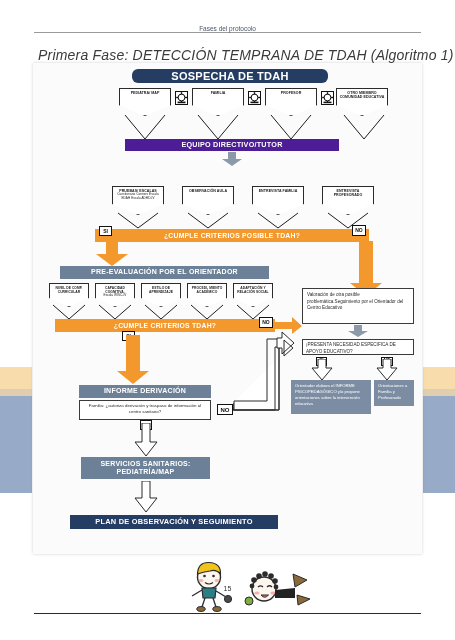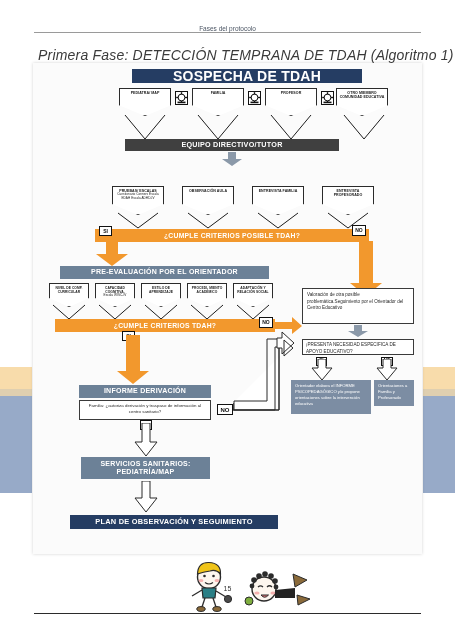--- a/index.html
+++ b/index.html
@@ -51,21 +51,21 @@
   
   .abs { position: absolute; }
 
   
   .bar {
     display: flex; align-items: center; justify-content: center;
     text-align: center; font-weight: bold; color: #ffffff;
     letter-spacing: .25px; line-height: 1.15;
   }
   .bar-navy  { background: #253d63; }
-  .bar-gray  { background: #404040; }
+  .bar-gray  { background: #4c1d95; }
   .bar-slate { background: #8c9bb0; }
   .bar-steel { background: #6c8197; }
   .bar-orange{ background: #f2982d; color: #ffffff; }
 
   
   .penta {
     background: #ffffff;
     border: 1px solid #2b2b2b;
     clip-path: polygon(0 0,100% 0,100% 62%,50% 100%,0 62%);
     display: flex; align-items: flex-start; justify-content: center;
@@ -149,21 +149,21 @@
   <div class="header-title">
     <span>Fases del protocolo</span>
   </div>
 </div>
 
 <div class="caption">Primera Fase: DETECCIÓN TEMPRANA DE TDAH (Algoritmo 1)</div>
 
 <div class="figure">
 <div class="fig-inner">
 
-  <div class="abs bar bar-navy" style="left:99px;top:6px;width:230px;height:14px;font-size:14px;">SOSPECHA DE TDAH</div>
+  <div class="abs bar bar-navy" style="left:99px;top:6px;width:196px;height:14px;font-size:11px;border-radius:6px;">SOSPECHA DE TDAH</div>
 
   <div class="abs penta" style="left:86px;top:25px;width:52px;height:28px;">
     <span>PEDIATRA/ MAP</span>
   </div>
   <div class="abs conn" style="left:142px;top:28px;width:13px;height:14px;">
     <svg width="11" height="12" viewBox="0 0 11 12">
       <circle cx="5.5" cy="5.5" r="3.4" fill="none" stroke="#111" stroke-width="1"></circle>
       <rect x="4.8" y="0.2" width="1.4" height="2.2" fill="#111"></rect>
       <rect x="4.8" y="8.8" width="1.4" height="2.2" fill="#111"></rect>
       <rect x="0.2" y="4.8" width="2.2" height="1.4" fill="#111"></rect>

